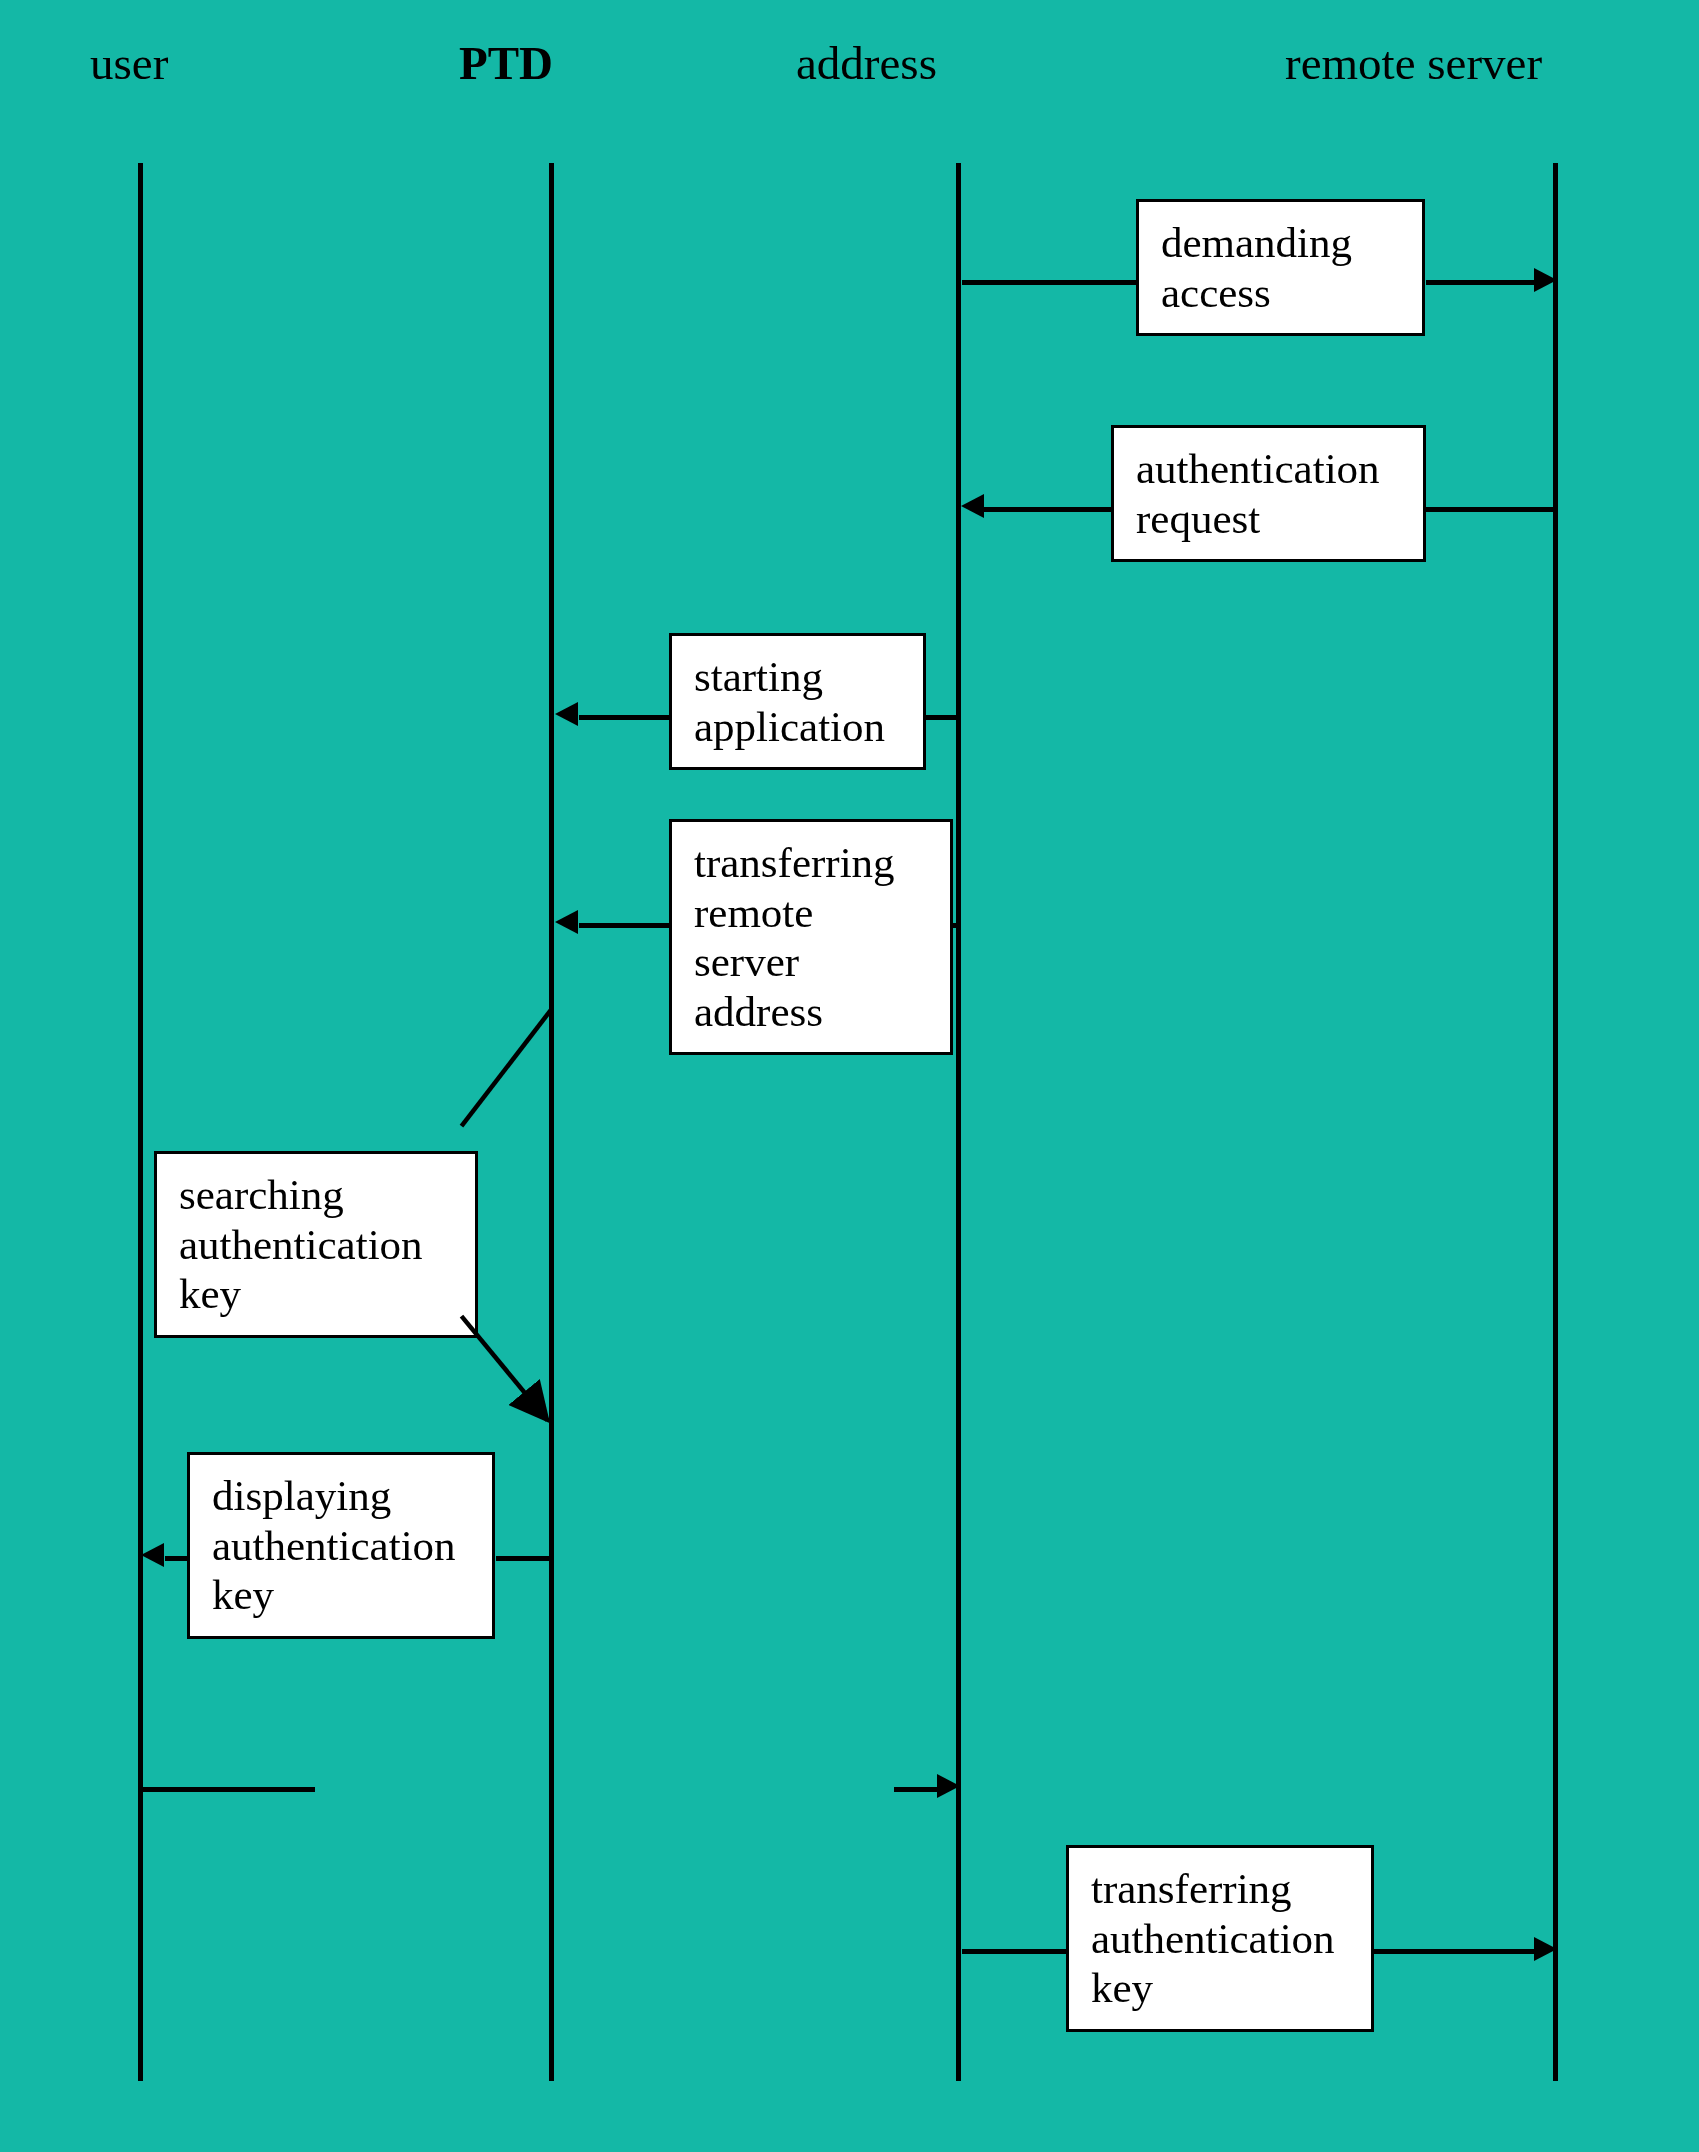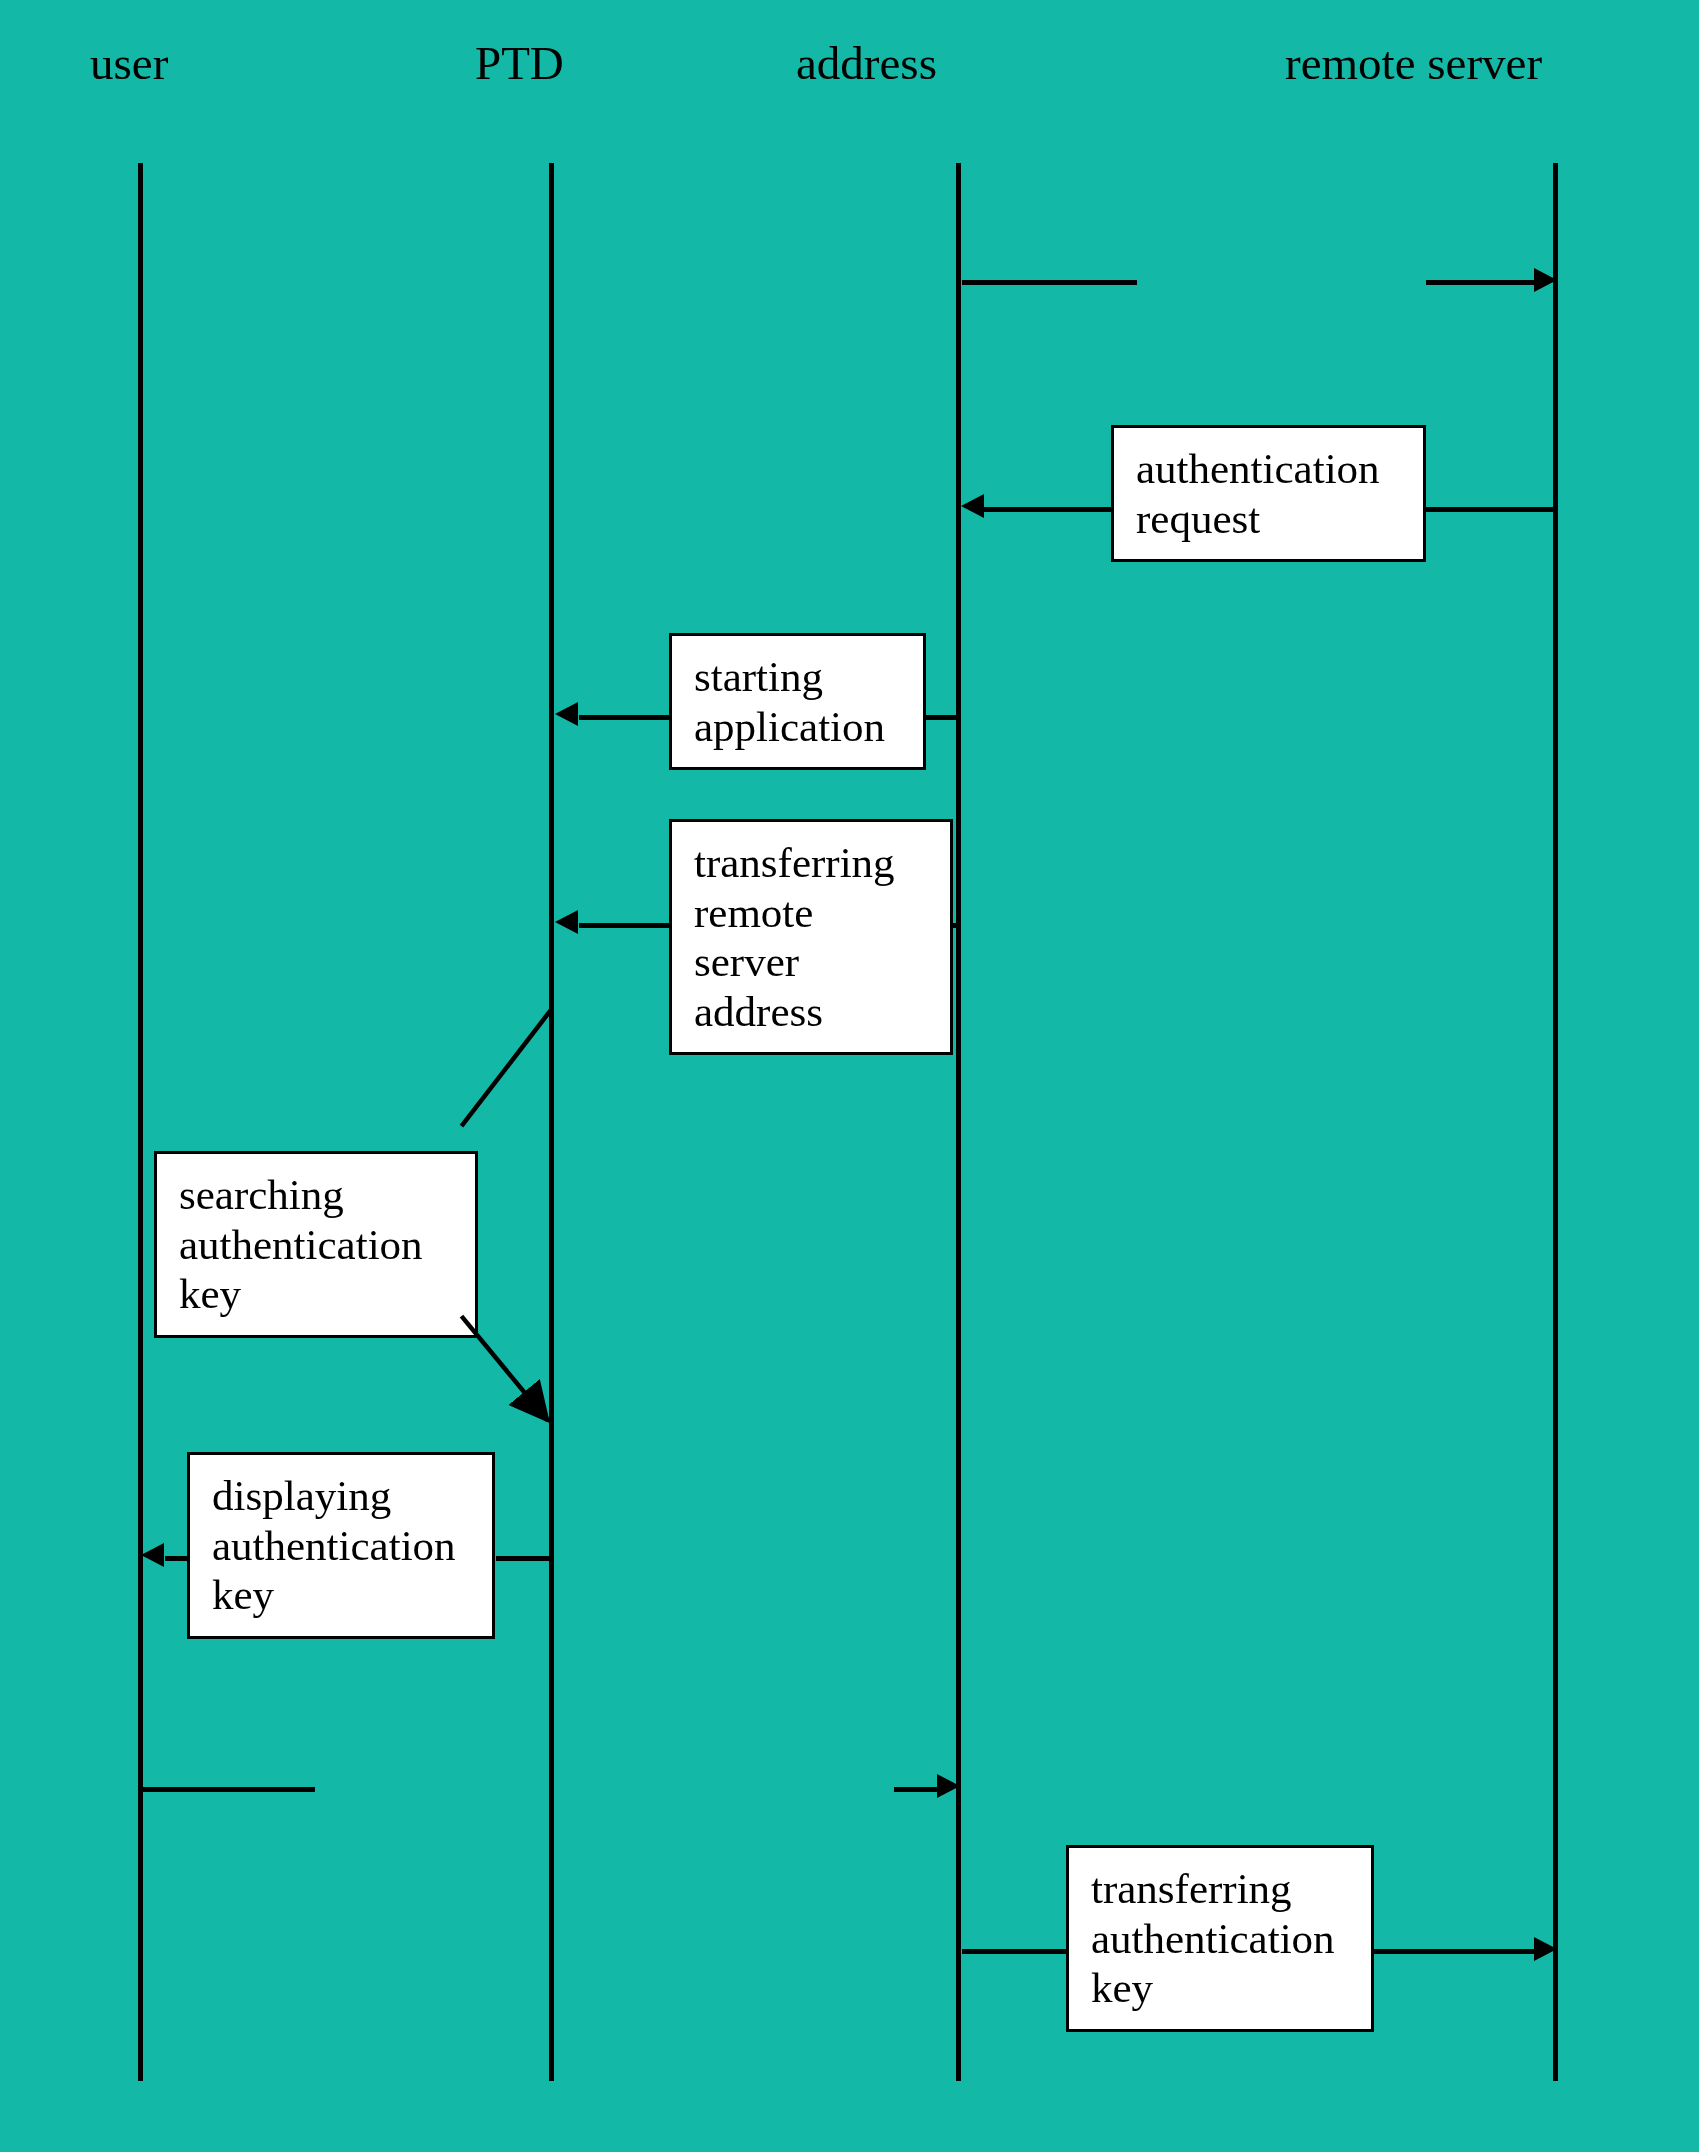--- a/index.html
+++ b/index.html
@@ -67,30 +67,31 @@
     height: 2152px;
     pointer-events: none;
   }
 </style>
 </head>
 <body>
 
 <div class="canvas">
 
   <div class="header-label" style="left:90px;">user</div>
-  <div class="header-label" style="left:475px;">PTD</div>
+  <div class="header-label" style="left:459px;font-weight:bold;">PTD</div>
   <div class="header-label" style="left:796px;">address</div>
   <div class="header-label" style="left:1285px;">remote server</div>
 
   <div class="lifeline" style="left:138px;"></div>
   <div class="lifeline" style="left:549px;"></div>
   <div class="lifeline" style="left:956px;"></div>
   <div class="lifeline" style="left:1553px;"></div>
 
   <div class="hseg" style="left:962px; top:280px; width:175px;"></div>
+  <div class="msgbox" style="left:1136px; top:199px; width:289px;">demanding<br>access</div>
   <div class="hseg" style="left:1426px; top:280px; width:109px;"></div>
   <div class="arrow-head right" style="left:1534px; top:268px;"></div>
 
   <div class="hseg" style="left:1426px; top:507px; width:131px;"></div>
   <div class="msgbox" style="left:1111px; top:425px; width:315px;">authentication<br>request</div>
   <div class="hseg" style="left:984px; top:507px; width:127px;"></div>
   <div class="arrow-head left" style="left:961px; top:494px;"></div>
 
   <div class="hseg" style="left:926px; top:715px; width:33px;"></div>
   <div class="msgbox" style="left:669px; top:633px; width:257px;font-family:Liberation Serif, serif;">starting<br>application</div>

